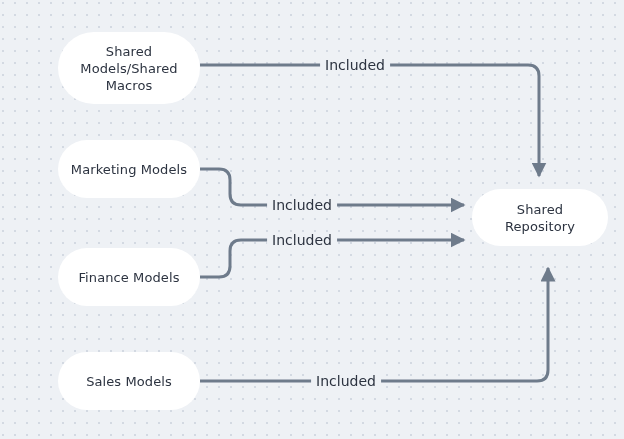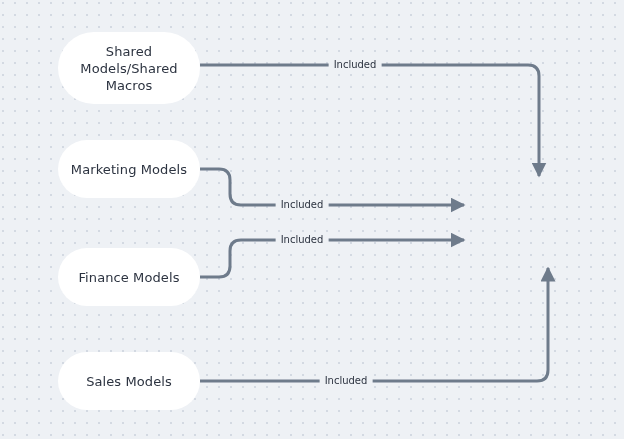--- a/index.html
+++ b/index.html
@@ -48,21 +48,21 @@
     box-sizing: border-box;
     padding: 4px 10px;
   }
   .node-label {
     display: block;
     white-space: pre-line;
   }
   .edge-label {
     position: absolute;
     color: #2c3340;
-    font-size: 10px;
+    font-size: 14px;
     line-height: 14px;
     background: #eef1f5;
     padding: 0 5px;
     white-space: nowrap;
     transform: translate(-50%, -50%);
   }
   
   #node-shared-models  { left: 58px;  top: 32px;  width: 142px; height: 72px; }
   #node-marketing      { left: 58px;  top: 140px; width: 142px; height: 58px; }
   #node-finance        { left: 58px;  top: 248px; width: 142px; height: 58px; }
@@ -101,20 +101,23 @@
   </div>
 
   <div class="node" id="node-sales">
     <span class="node-label">Sales Models</span>
   </div>
 
   <div class="node" id="node-finance">
     <span class="node-label">Finance Models</span>
   </div>
 
+  <div class="node" id="node-repository">
+    <span class="node-label">Shared Repository</span>
+  </div>
 
   <div class="edge-label" style="left:355px; top:65px;">Included</div>
 
   <div class="edge-label" style="left:302px; top:205px;">Included</div>
 
   <div class="edge-label" style="left:302px; top:240px;">Included</div>
 
   <div class="edge-label" style="left:346px; top:381px;">Included</div>
 
 </div>

